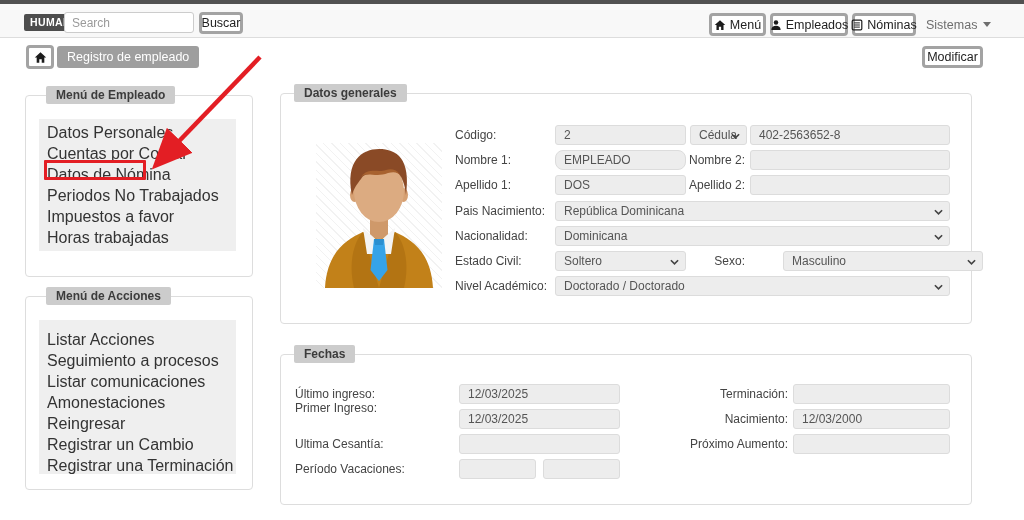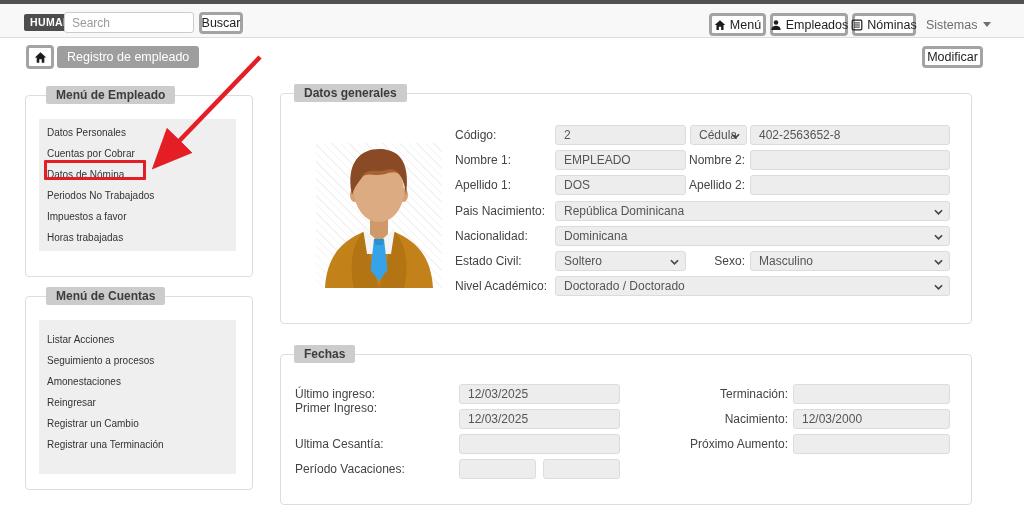--- a/index.html
+++ b/index.html
@@ -21,21 +21,21 @@
   
   .home-btn { left:26px; top:45px; width:28px; height:24px; }
   .page-badge { position:absolute; left:57px; top:46px; height:22px; line-height:22px; padding:0 10px; background:#9e9e9e; color:#fff; font-size:12.5px; border-radius:3px; }
   .modify-btn { left:922px; top:46px; width:61px; height:22px; }
 
   
   .panel { position:absolute; background:#fff; border:1px solid #ddd; border-radius:4px; }
   .legend { position:absolute; height:18px; line-height:18px; padding:0 10px; background:#ccc; color:#3c3c3c; font-size:12px; font-weight:bold; border-radius:2px; z-index:3; }
 
   .menu-list { position:absolute; background:#efefef; }
-  .menu-item { height:21px; line-height:21px; font-size:10px; color:#333; padding-left:8px; cursor:pointer; white-space:nowrap; }
+  .menu-item { height:21px; line-height:21px; font-size:16px; color:#333; padding-left:8px; cursor:pointer; white-space:nowrap; }
 
   .lbl { position:absolute; height:20px; line-height:20px; font-size:12px; color:#444; white-space:nowrap; }
   .lbl.right { text-align:right; }
   .fld { position:absolute; height:20px; line-height:18px; background:#ededed; border:1px solid #dcdcdc; border-radius:3px; font-size:12px; color:#555; padding:0 8px; overflow:hidden; white-space:nowrap; cursor:text; }
   .sel { position:absolute; height:20px; line-height:18px; background:#ededed; border:1px solid #dcdcdc; border-radius:3px; font-size:12px; color:#555; padding:0 20px 0 8px; overflow:hidden; white-space:nowrap; cursor:pointer; }
   .sel .chev { position:absolute; right:6px; top:7px; }
 
   
   .avatar-box { position:absolute; left:316px; top:143px; width:126px; height:145px;
     background:repeating-linear-gradient(45deg,#ffffff,#ffffff 5px,#f2f2f2 5px,#f2f2f2 6px); }
@@ -102,24 +102,25 @@
   <div class="menu-list" style="left:39px; top:119px; width:197px; height:132px; padding-top:3px;">
     <div class="menu-item">Datos Personales</div>
     <div class="menu-item">Cuentas por Cobrar</div>
     <div class="menu-item">Datos de Nómina</div>
     <div class="menu-item">Periodos No Trabajados</div>
     <div class="menu-item">Impuestos a favor</div>
     <div class="menu-item">Horas trabajadas</div>
   </div>
 
   <div class="panel" style="left:25px; top:296px; width:228px; height:194px;"></div>
-  <span class="legend" style="left:46px; top:287px;">Menú de Cuentas</span>
+  <span class="legend" style="left:46px; top:287px;">Menú de Acciones</span>
   <div class="menu-list" style="left:39px; top:320px; width:197px; height:154px; padding-top:9px;">
     <div class="menu-item">Listar Acciones</div>
     <div class="menu-item">Seguimiento a procesos</div>
+    <div class="menu-item">Listar comunicaciones</div>
     <div class="menu-item">Amonestaciones</div>
     <div class="menu-item">Reingresar</div>
     <div class="menu-item">Registrar un Cambio</div>
     <div class="menu-item">Registrar una Terminación</div>
   </div>
 
   <div class="panel" style="left:280px; top:93px; width:692px; height:231px;"></div>
   <span class="legend" style="left:294px; top:84px;">Datos generales</span>
 
   <div class="avatar-box">
@@ -143,21 +144,21 @@
   <div class="fld" style="left:555px; top:125px; width:131px;">2</div>
   <div class="sel" style="left:690px; top:125px; width:57px;">
     <span>Cédula</span>
     <svg class="chev" width="9" height="6" viewBox="0 0 10 6">
         <path d="M1 1 L5 5 L9 1" fill="none" stroke="#444" stroke-width="1.8"></path>
       </svg>
   </div>
   <div class="fld" style="left:750px; top:125px; width:200px;">402-2563652-8</div>
 
   <span class="lbl" style="left:455px; top:150px;">Nombre 1:</span>
-  <div class="fld" style="left:555px; top:150px; width:131px;">EMPLEADO</div>
+  <div class="fld" style="left:555px; top:150px; width:131px;border-radius:8px;">EMPLEADO</div>
   <span class="lbl right" style="left:617px; top:150px; width:128px;">Nombre 2:</span>
   <div class="fld" style="left:750px; top:150px; width:200px;"></div>
 
   <span class="lbl" style="left:455px; top:175px;">Apellido 1:</span>
   <div class="fld" style="left:555px; top:175px; width:131px;">DOS</div>
   <span class="lbl right" style="left:617px; top:175px; width:128px;">Apellido 2:</span>
   <div class="fld" style="left:750px; top:175px; width:200px;"></div>
 
   <span class="lbl" style="left:455px; top:201px;">Pais Nacimiento:</span>
   <div class="sel" style="left:555px; top:201px; width:395px;">
@@ -176,21 +177,21 @@
   </div>
 
   <span class="lbl" style="left:455px; top:251px;">Estado Civil:</span>
   <div class="sel" style="left:555px; top:251px; width:131px;">
     <span>Soltero</span>
     <svg class="chev" width="9" height="6" viewBox="0 0 10 6">
         <path d="M1 1 L5 5 L9 1" fill="none" stroke="#444" stroke-width="1.8"></path>
       </svg>
   </div>
   <span class="lbl right" style="left:617px; top:251px; width:128px;">Sexo:</span>
-  <div class="sel" style="left:750px; top:251px; width:200px;">
+  <div class="sel" style="left:783px; top:251px; width:200px;">
     <span>Masculino</span>
     <svg class="chev" width="9" height="6" viewBox="0 0 10 6">
         <path d="M1 1 L5 5 L9 1" fill="none" stroke="#444" stroke-width="1.8"></path>
       </svg>
   </div>
 
   <span class="lbl" style="left:455px; top:276px;">Nivel Académico:</span>
   <div class="sel" style="left:555px; top:276px; width:395px;">
     <span>Doctorado / Doctorado</span>
     <svg class="chev" width="9" height="6" viewBox="0 0 10 6">

